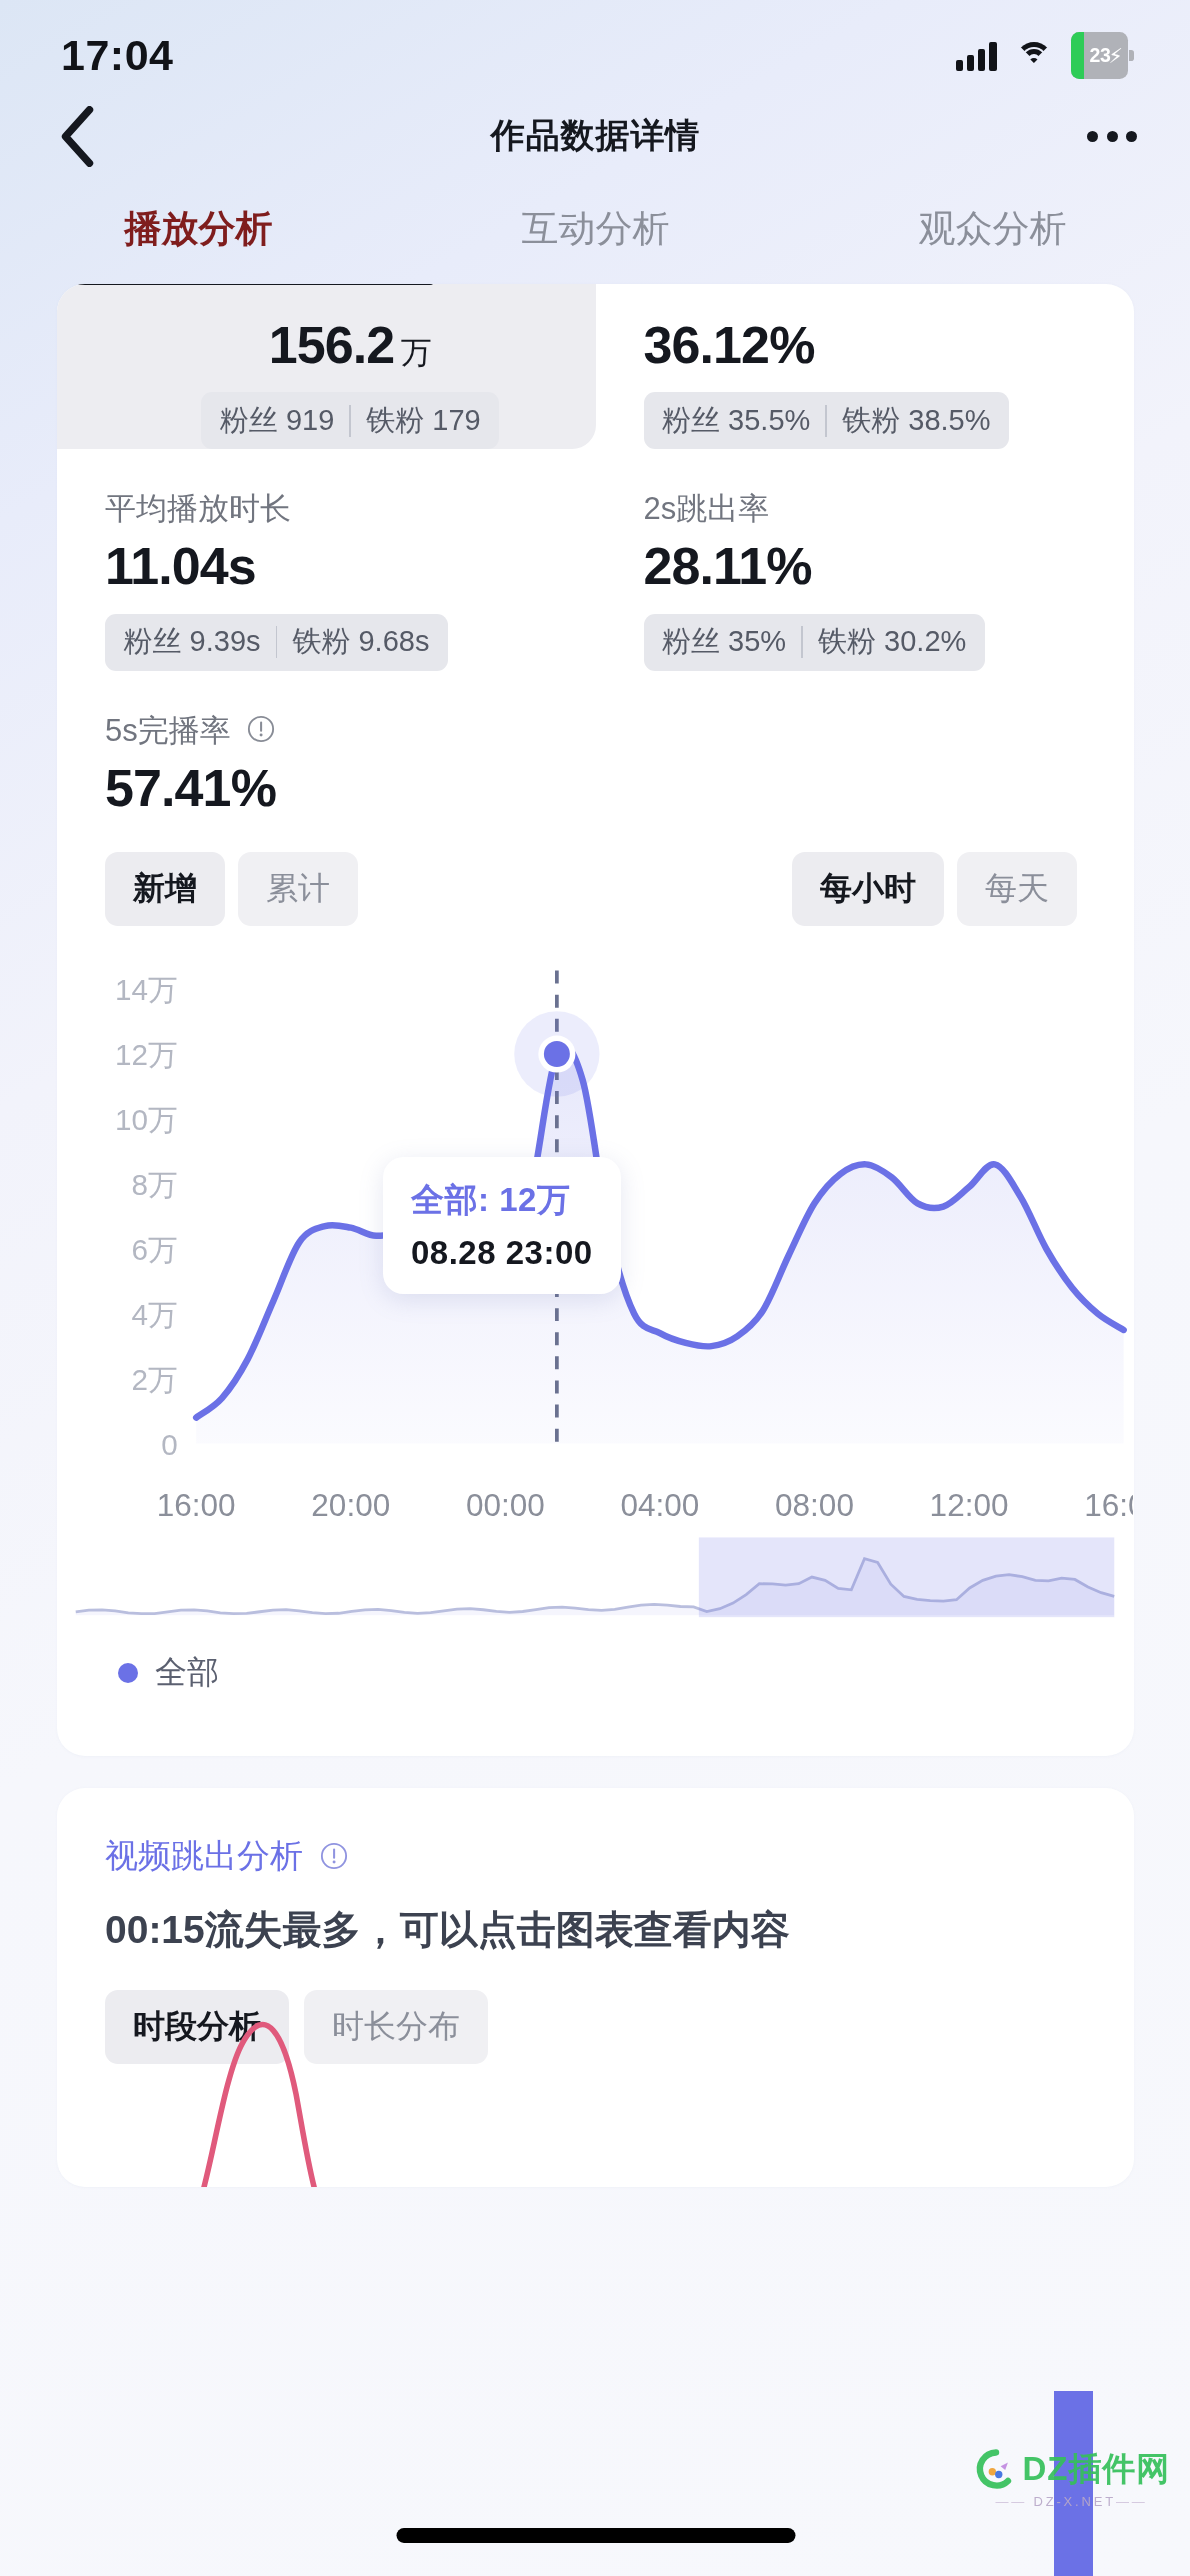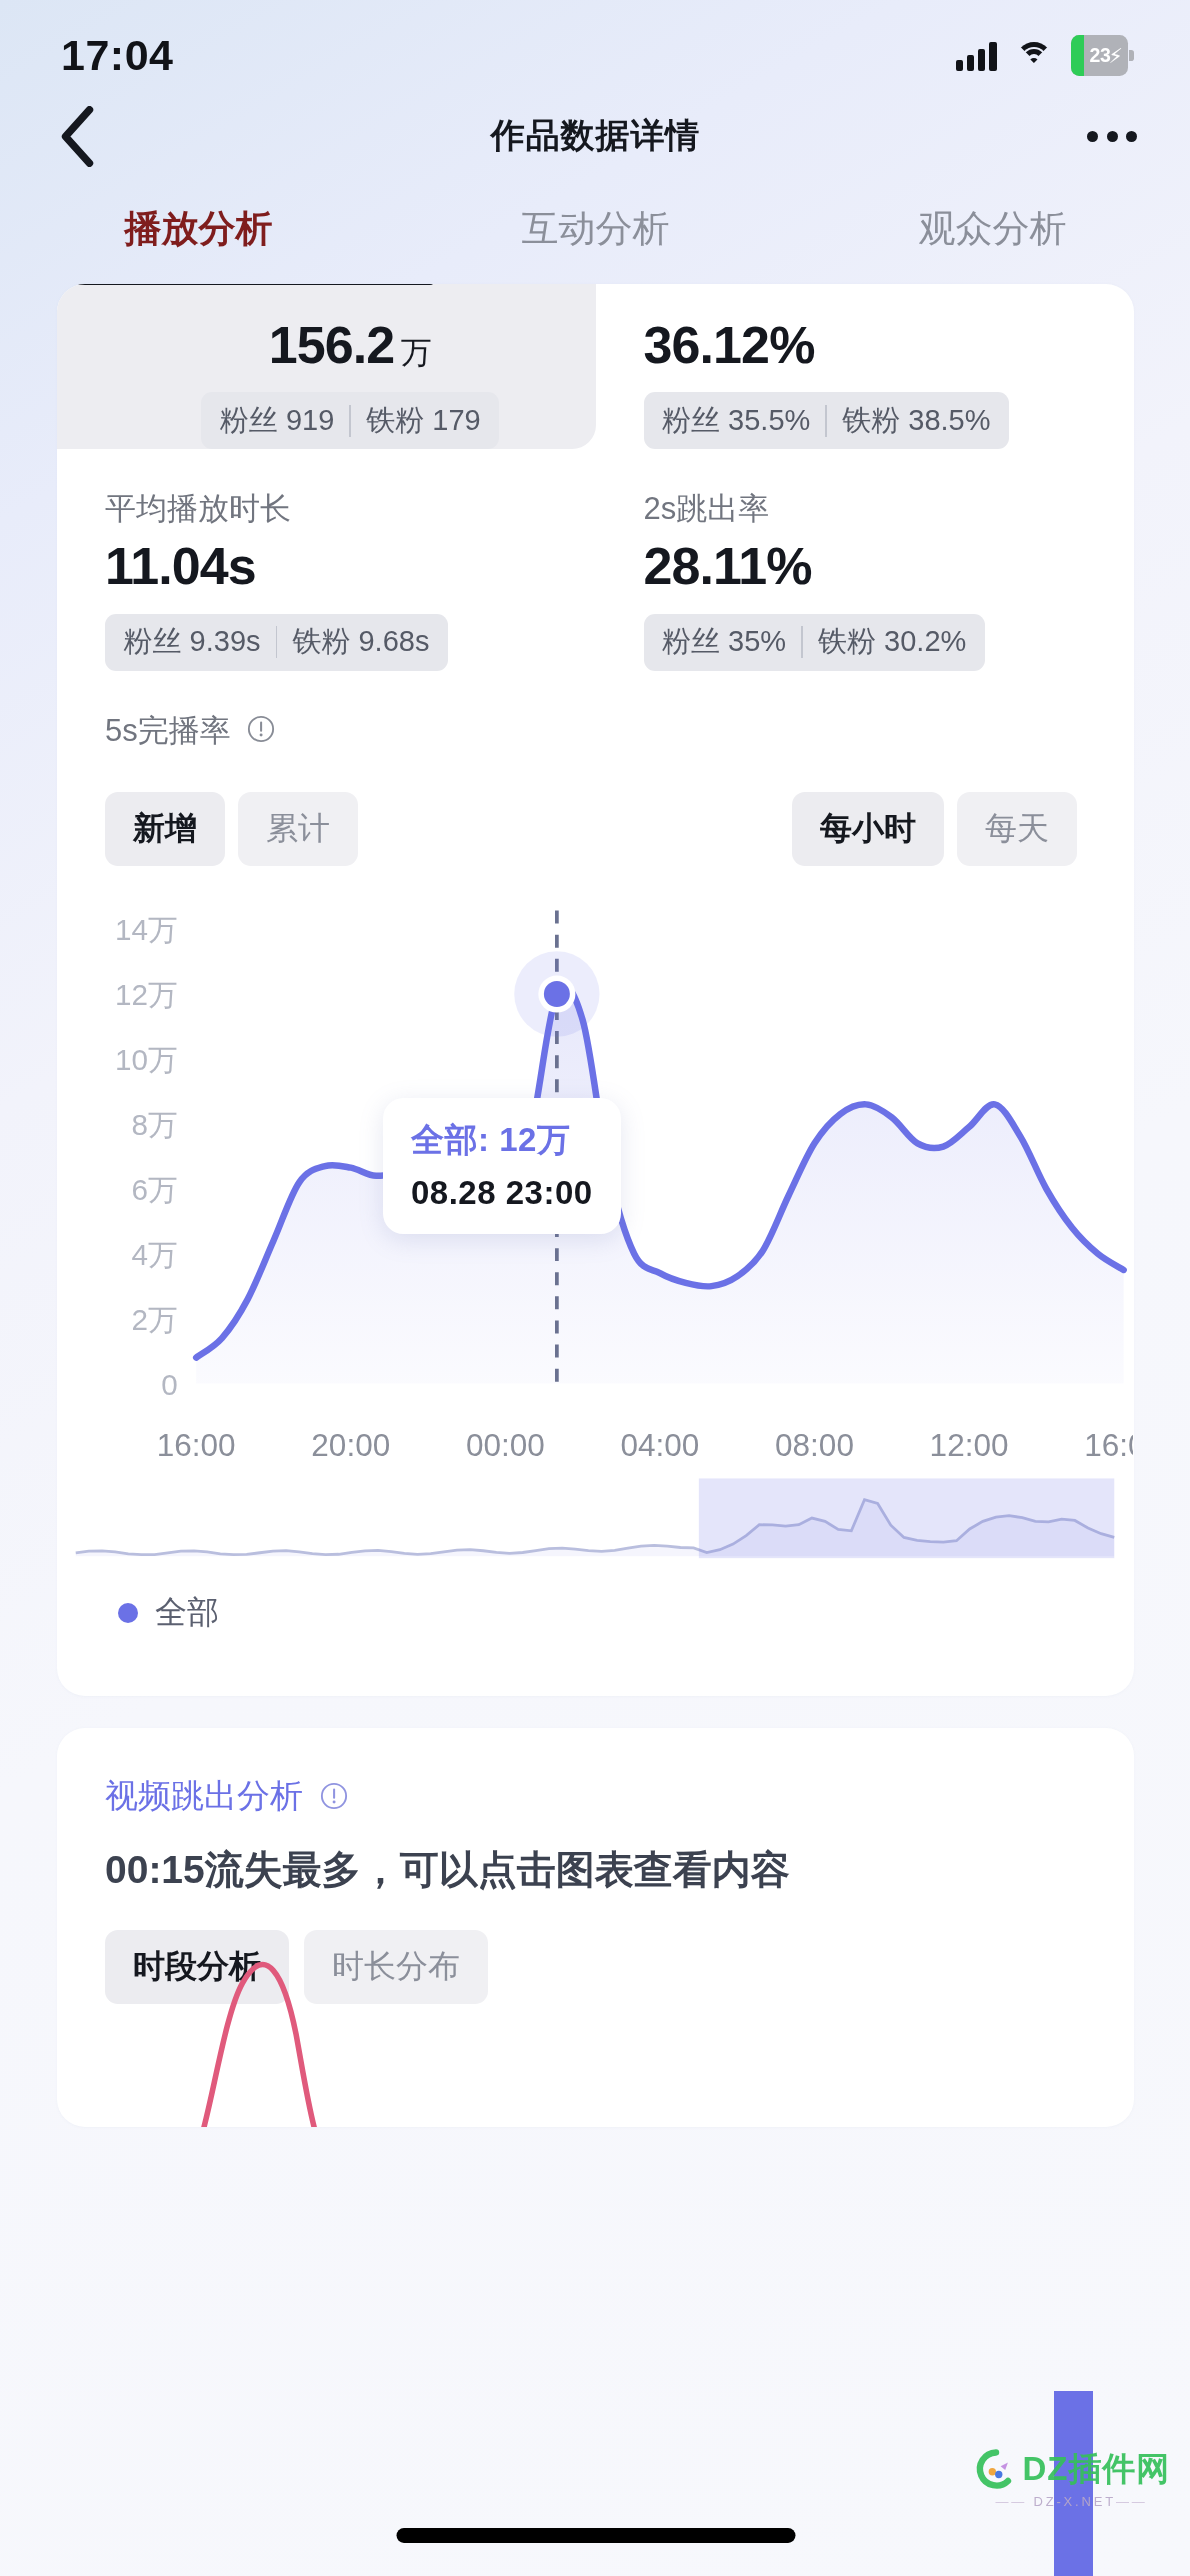--- a/index.html
+++ b/index.html
@@ -21,21 +21,21 @@
   .sig i:nth-child(1){height:10.2px;} .sig i:nth-child(2){height:16px;}
   .sig i:nth-child(3){height:22px;} .sig i:nth-child(4){height:29px;}
   .wifi{ width:37px; height:28px; position:relative; }
   .wifi span{ position:absolute; left:50%; transform:translateX(-50%);
               border:4.6px solid #111318; border-bottom-color:transparent;
               border-left-color:transparent; border-right-color:transparent;
               border-radius:50%; }
   .wifi span:nth-child(1){ width:37px; height:37px; top:0; border-width:5.6px;}
   .wifi span:nth-child(2){ width:23px; height:23px; top:7.4px; border-width:5.6px;}
   .wifi span:nth-child(3){ width:10.2px; height:10.2px; top:16px; border-width:5.6px;}
-  .batt{ position:relative; width:57px; height:41px; border-radius:8.3px;
+  .batt{ position:relative; width:57px; height:47px; border-radius:8.3px;
          background:#b0b2b8; overflow:hidden; display:flex; align-items:center; }
   .batt-fill{ position:absolute; left:0; top:0; bottom:0; background:#2ecc57; }
   .batt-txt{ position:relative; z-index:2; width:100%; text-align:center;
              font-size:19.5px; font-weight:700; color:#fff; letter-spacing:-0.5px;
              padding-left:1.9px; }
   .batt-cap{ width:4.6px; height:11px; background:#b0b2b8; border-radius:0 2.8px 2.8px 0;
              margin-left:1.9px; }
   .bolt{ position:absolute; right:4.6px; top:50%; transform:translateY(-50%);
          color:#fff; font-size:20.4px; font-weight:700; z-index:3; }
 
@@ -253,20 +253,21 @@
           <div class="mlabel">
             <span>5s完播率</span>
             <span class="ico">
               <svg width="28" height="28" viewBox="0 0 30 30">
                 <circle cx="15" cy="15" r="13" fill="none" stroke="#888c96" stroke-width="2"></circle>
                 <rect x="14" y="7" width="2.2" height="11" fill="#888c96" rx="1"></rect>
                 <circle cx="15.1" cy="21.5" r="1.6" fill="#888c96"></circle>
               </svg>
             </span>
           </div>
+          <div class="mvalue">57.41%</div>
         </div>
       </div>
       <div class="mcell"></div>
     </div>
 
     <div class="toggles">
       <div class="tgroup">
         <div class="tbtn on">新增</div>
         <div class="tbtn">累计</div>
       </div>

